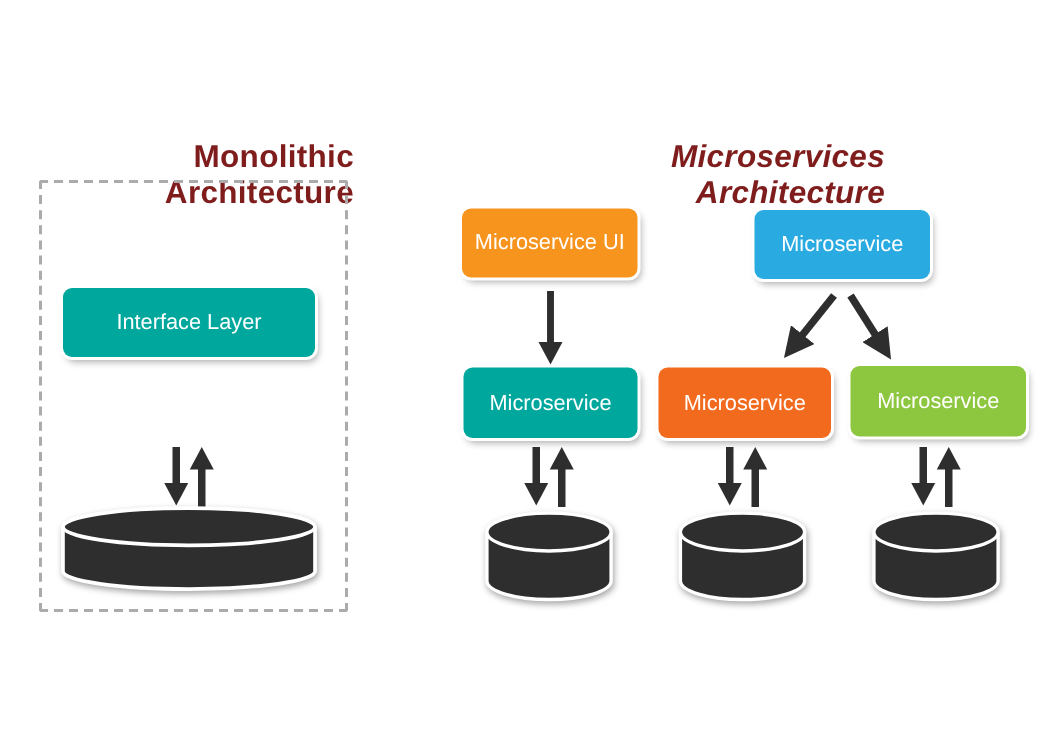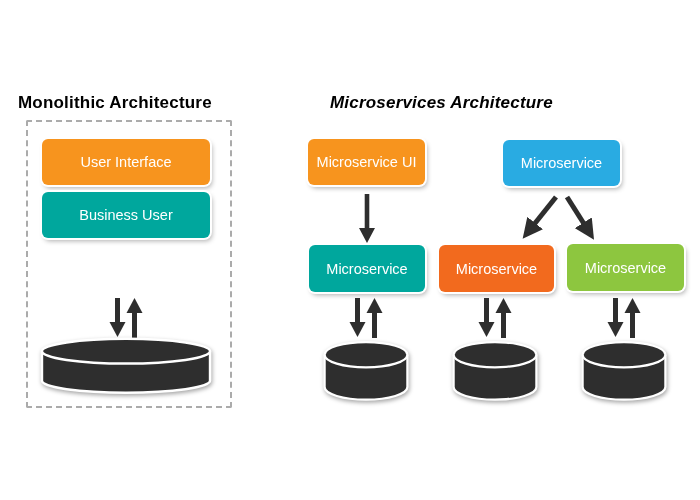--- a/index.html
+++ b/index.html
@@ -1,22 +1,22 @@
 <!DOCTYPE html>
 <html><head>
 <meta charset="utf-8">
 <style>
   html,body{margin:0;padding:0;background:#fff;}
   #canvas{
     position:relative;width:700px;height:500px;background:#fff;
     font-family:"Liberation Sans",sans-serif;overflow:hidden;
   }
   .title{
-    position:absolute;font-weight:bold;font-size:17px;color:#000000;
-    text-align:left;letter-spacing:0.2px;
+    position:absolute;font-weight:bold;font-size:21px;color:#7f1d1d;
+    text-align:right;letter-spacing:0.2px;
   }
   .boundary{
     position:absolute;border:2px dashed #ababab;border-radius:2px;
     box-sizing:border-box;background:transparent;
   }
   .node{
     position:absolute;border-radius:6px;color:#fff;font-size:14.5px;
     display:flex;align-items:center;justify-content:center;text-align:center;
     box-shadow:0 0 0 2px #ffffff,2px 3px 5px rgba(0,0,0,0.32);
   }
@@ -25,25 +25,22 @@
 </style>
 </head>
 <body>
 
 <div id="canvas">
 
   <div class="title" style="left:18px;top:93px;width:218px;">Monolithic Architecture</div>
 
   <div class="boundary" style="left:26px;top:120px;width:206px;height:288px;"></div>
 
-  <div class="node" style="left: 42px; top: 139px; width: 168px; height: 46px; background-color: rgb(247, 148, 30);">
-    <span>User Interface</span>
-  </div>
   <div class="node" style="left: 42px; top: 192px; width: 168px; height: 46px; background-color: rgb(0, 167, 157);">
-    <span>Business User</span>
+    <span>Interface Layer</span>
   </div>
 
   <svg class="shape" style="left:107px;top:298px;" width="38" height="40" viewBox="0 0 38 40">
     <g fill="#2E2E2E">
       <rect x="8" y="0" width="5" height="24.5"></rect>
       <polygon points="2.5,24 18.5,24 10.5,39"></polygon>
       <polygon points="19.5,15 35.5,15 27.5,0"></polygon>
       <rect x="25" y="14.5" width="5" height="25.5"></rect>
     </g>
   </svg>

